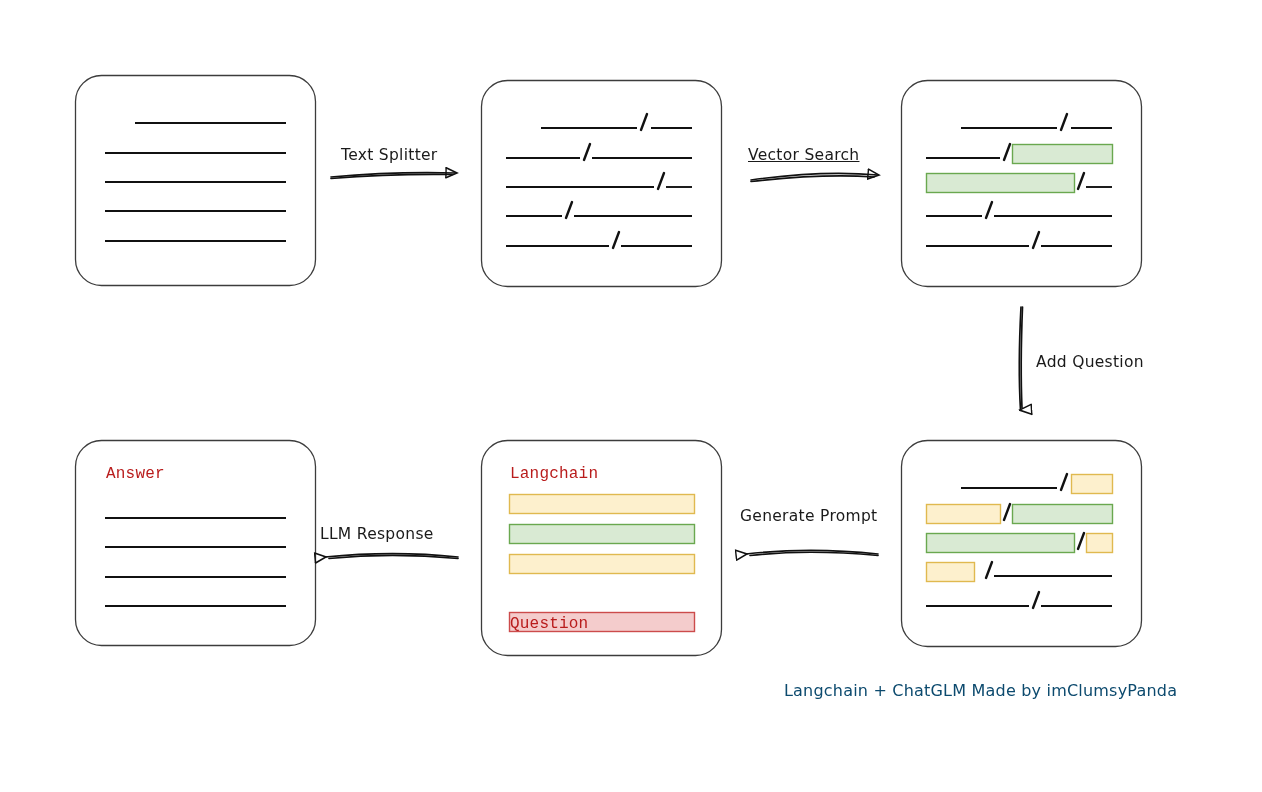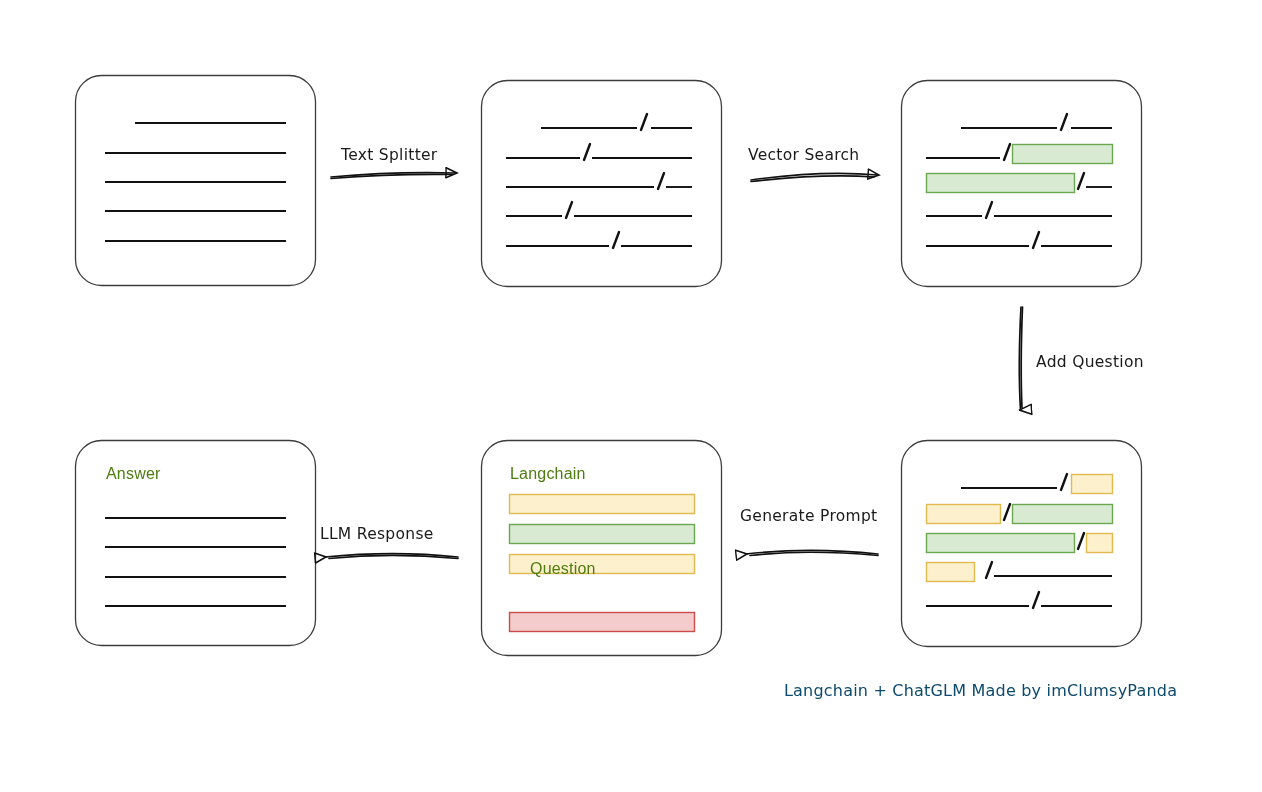--- a/index.html
+++ b/index.html
@@ -29,23 +29,23 @@
   .arrow-label {
     position: absolute;
     font-family: "DejaVu Sans", sans-serif;
     font-size: 15.5px;
     color: #1a1a1a;
     letter-spacing: 0.3px;
     white-space: nowrap;
   }
   .box-label {
     position: absolute;
-    font-family: Liberation Sans, sans-serif;
+    font-family: Liberation Mono, monospace;
     font-size: 16px;
-    color: #4d7c0f;
+    color: #b91c1c;
     letter-spacing: 0.2px;
     white-space: nowrap;
   }
   .footer-text {
     position: absolute;
     font-family: "DejaVu Sans", sans-serif;
     font-size: 16px;
     color: #0c4a6e;
     letter-spacing: 0.2px;
     white-space: nowrap;
@@ -194,29 +194,29 @@
       <path d="M878,555.5 C840,552 790,551 750,555.5"></path>
     </g>
     <g fill="none" stroke="#111111" stroke-width="1.7" stroke-linecap="round">
       <path d="M458,557 C420,553 375,552 325,557" marker-end="url(#ah-left)"></path>
       <path d="M458,558.5 C420,555 375,554 329,558.5"></path>
     </g>
   </svg>
 
   <div class="arrow-label" style="left:341px; top:146px;">Text Splitter</div>
 
-  <div class="arrow-label" style="left:748px; top:146px;">Vector Search</div>
+  <div class="arrow-label" style="left:748px; top:146px;text-decoration:underline;">Vector Search</div>
 
   <div class="arrow-label" style="left:1036px; top:353px;">Add Question</div>
 
   <div class="arrow-label" style="left:740px; top:507px;">Generate Prompt</div>
 
   <div class="arrow-label" style="left:320px; top:525px;">LLM Response</div>
 
   <div class="box-label" style="left:106px; top:465px;">Answer</div>
 
   <div class="box-label" style="left:510px; top:465px;">Langchain</div>
 
-  <div class="box-label" style="left:510px; top:560px;margin-left:20px;">Question</div>
+  <div class="box-label" style="left:510px; top:615px;">Question</div>
 
   <div class="footer-text" style="left:784px; top:681px;">Langchain + ChatGLM Made by imClumsyPanda</div>
 
 </div>
 
 </body></html>

